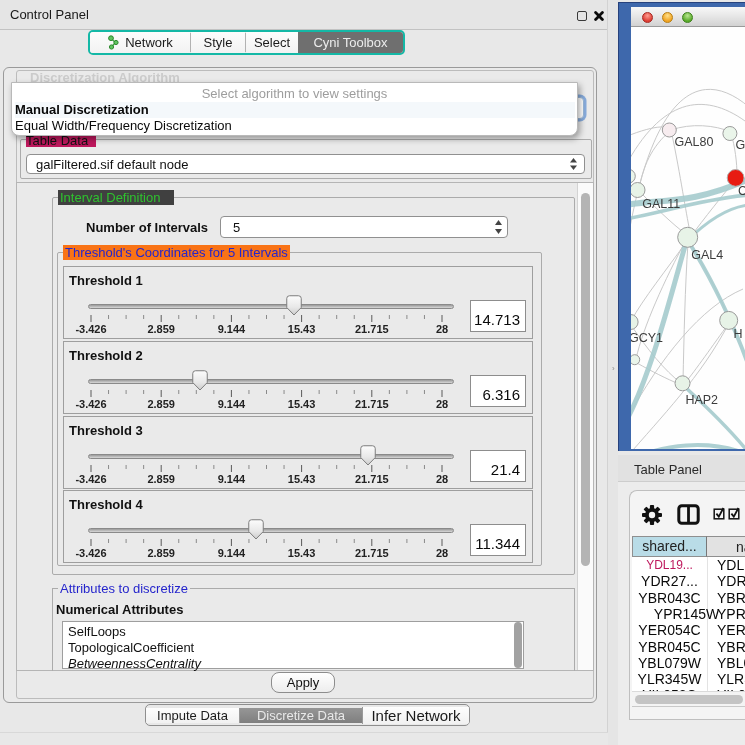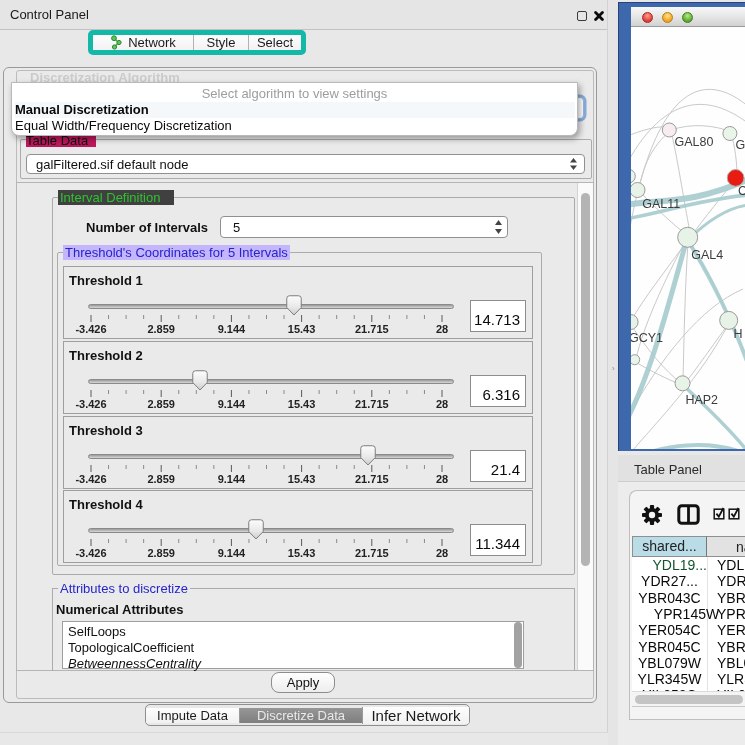--- a/index.html
+++ b/index.html
@@ -9,32 +9,33 @@
 
 <div class="abs" style="left:0;top:0;width:620px;height:29px;background:#e5e5e5;border-bottom:1px solid #c2c2c2;"></div>
 <div class="abs" style="left:10px;top:7px;font-size:13px;color:#1a1a1a;">Control Panel</div>
 <div class="abs" style="left:577px;top:11px;width:9.5px;height:9.5px;border:1.8px solid #3a3a3a;border-radius:2px;box-sizing:border-box;"></div>
 <svg class="abs" style="left:594px;top:11px" width="10" height="10" viewBox="0 0 10 10">
     <g stroke="#0a0a0a" stroke-width="2.8" stroke-linecap="round">
       <line x1="1.6" y1="1.6" x2="8.4" y2="8.4"></line>
       <line x1="8.4" y1="1.6" x2="1.6" y2="8.4"></line>
     </g>
   </svg>
-<div class="abs" style="left:88px;top:30px;height:25px;border:5px solid #14b8a6;border-radius:5px;overflow:hidden;display:flex;box-sizing:border-box;">
+<div class="abs" style="left:88px;top:30px;height:25px;border:2px solid #14b8a6;border-radius:5px;overflow:hidden;display:flex;box-sizing:border-box;">
 <div style="flex:0 0 100px;background:linear-gradient(#fdfdfd,#f2f2f2);color:#1a1a1a;display:flex;align-items:center;justify-content:center;font-size:13px;box-sizing:border-box;"><svg width="13" height="15" style="margin-right:5px" viewBox="0 0 13 15">
         <line x1="4" y1="3.5" x2="8.5" y2="7.5" stroke="#3aa63a" stroke-width="1.2"></line>
         <line x1="8.5" y1="7.5" x2="4.5" y2="12" stroke="#3aa63a" stroke-width="1.2"></line>
         <circle cx="4" cy="3.2" r="2.4" fill="#5fc45f" stroke="#2c862c"></circle>
         <circle cx="9" cy="7.5" r="2.1" fill="#5fc45f" stroke="#2c862c"></circle>
         <circle cx="4.5" cy="12" r="2.1" fill="#5fc45f" stroke="#2c862c"></circle>
       </svg>Network</div>
 <div style="width:1px;height:19px;background:#b2b2b2;align-self:center;"></div>
     <div style="flex:0 0 54px;background:linear-gradient(#fdfdfd,#f2f2f2);color:#1a1a1a;display:flex;align-items:center;justify-content:center;font-size:13px;box-sizing:border-box;">Style</div>
 <div style="width:1px;height:19px;background:#b2b2b2;align-self:center;"></div>
     <div style="flex:0 0 52px;background:linear-gradient(#fdfdfd,#f2f2f2);color:#1a1a1a;display:flex;align-items:center;justify-content:center;font-size:13px;box-sizing:border-box;">Select</div>
+<div style="flex:0 0 105px;background:#6f6f6f;color:#ececec;display:flex;align-items:center;justify-content:center;font-size:13px;box-sizing:border-box;">Cyni Toolbox</div>
 </div>
 <div class="abs" style="left:3px;top:67px;width:594px;height:636px;background:#eaeaea;border:1px solid #9a9a9a;border-radius:6px;box-sizing:border-box;"></div>
 <div class="abs" style="left:607px;top:0px;width:1px;height:733px;background:#d2d2d2;"></div>
 <div class="abs" style="left:0px;top:732px;width:608px;height:1px;background:#d8d8d8;"></div>
 <div class="abs" style="left:608px;top:0px;width:10px;height:745px;background:#e5e5e5;"></div>
 <div class="abs" style="left:16px;top:70px;width:578px;height:629px;border:1px solid #bcbcbc;border-radius:3px;box-sizing:border-box;"></div>
 <div class="abs" style="left:27px;top:97px;width:557px;height:22px;background:#fff;border:1px solid #98b6d8;border-radius:4px;box-shadow:0 0 0 2.5px rgba(110,155,215,.8);box-sizing:border-box;"></div>
 <div class="abs" style="left:30px;top:70px;width:260px;height:14px;font-size:13px;font-weight:bold;color:#cbcbcb;z-index:5;">Discretization Algorithm</div>
 <div class="abs" style="z-index:10;left:11px;top:82px;width:567px;height:54px;background:#fff;border:1px solid #b9b9b9;border-radius:0 0 8px 8px;box-shadow:2px 3px 6px rgba(0,0,0,.35);box-sizing:border-box;">
     <div style="position:absolute;left:0;top:3px;width:100%;text-align:center;font-size:13px;color:#9d9d9d;">Select algorithm to view settings</div>
@@ -55,21 +56,21 @@
 <div class="abs" style="left:52px;top:197px;width:523px;height:378px;border:1px solid #ababab;border-radius:2px;box-sizing:border-box;"></div>
 <div class="abs" style="left:58px;top:190px;width:112px;font-size:13px;color:#2ec22e;background:#404040;padding:0 2px;">Interval Definition</div>
 <div class="abs" style="left:86px;top:220px;font-size:13px;font-weight:bold;color:#111;">Number of Intervals</div>
 <div class="abs" style="left:220px;top:216px;width:288px;height:22px;background:#fff;border:1px solid #909090;border-radius:4px;box-sizing:border-box;"></div>
 <div class="abs" style="left:233px;top:220px;font-size:13px;color:#111;">5</div>
 <svg class="abs" style="left:494px;top:220px" width="9" height="14" viewBox="0 0 9 14">
     <path d="M4.5 0 L8 5 L1 5 Z" fill="#444"></path>
     <path d="M4.5 14 L8 9 L1 9 Z" fill="#444"></path>
   </svg>
 <div class="abs" style="left:57px;top:252px;width:485px;height:314px;border:1px solid #ababab;border-radius:2px;box-sizing:border-box;"></div>
-<div class="abs" style="left:63px;top:245px;font-size:13px;color:#2525cc;background:#c4b5fd;padding:0 2px;text-align:right;">Threshold's Coordinates for 5 Intervals</div>
+<div class="abs" style="left:63px;top:245px;font-size:13px;color:#2525cc;background:#f97316;padding:0 2px;text-align:right;">Threshold's Coordinates for 5 Intervals</div>
 <div class="abs" style="left:63px;top:266px;width:470px;height:73px;background:#eaeaea;border:1px solid #9e9e9e;box-sizing:border-box;"></div>
 <div class="abs" style="left:69px;top:273px;font-size:13px;font-weight:bold;color:#111;">Threshold 1</div>
 <div class="abs" style="left:88px;top:304px;width:366px;height:5px;border-radius:2.5px;background:linear-gradient(#9a9a9a,#d8d8d8);border:1px solid #8a8a8a;box-sizing:border-box;"></div>
 <svg class="abs" style="left:63px;top:315px" width="470" height="8" viewBox="0 0 470 8">
     <line x1="28.00" y1="0" x2="28.00" y2="7" stroke="#5a5a5a" stroke-width="1"></line>
     <line x1="45.55" y1="0" x2="45.55" y2="4" stroke="#8a8a8a" stroke-width="1"></line>
     <line x1="63.10" y1="0" x2="63.10" y2="4" stroke="#8a8a8a" stroke-width="1"></line>
     <line x1="80.65" y1="0" x2="80.65" y2="4" stroke="#8a8a8a" stroke-width="1"></line>
     <line x1="98.20" y1="0" x2="98.20" y2="7" stroke="#5a5a5a" stroke-width="1"></line>
     <line x1="115.75" y1="0" x2="115.75" y2="4" stroke="#8a8a8a" stroke-width="1"></line>
@@ -343,21 +344,21 @@
       <path d="M3.4 8.6 l2.4 3 4.6-8.6" stroke-width="1.8"></path>
       <rect x="16.2" y="4.2" width="9.6" height="9.6" stroke-width="1.5"></rect>
       <path d="M18.4 8.6 l2.4 3 4.6-8.6" stroke-width="1.8"></path>
     </g>
   </svg>
 <div class="abs" style="left:632px;top:536px;width:75px;height:21px;background:#b9dce7;border:1px solid #8f8f8f;border-right:1px solid #777;box-sizing:border-box;text-align:center;line-height:19px;font-size:14px;color:#222;">shared...</div>
 <div class="abs" style="left:707px;top:536px;width:38px;height:21px;background:#e2e2e2;border-top:1px solid #8f8f8f;border-bottom:1px solid #8f8f8f;box-sizing:border-box;overflow:hidden;"></div>
 <div class="abs" style="left:736px;top:539px;font-size:14px;color:#222;">na</div>
 <div class="abs" style="left:632px;top:557px;width:113px;height:137px;background:#fff;overflow:hidden;"></div>
 <div class="abs" style="left:707px;top:557px;width:1px;height:137px;background:#e3e3e3;"></div>
-<div class="abs" style="left:632px;top:557.0px;width:75px;height:16.3px;line-height:16.3px;text-align:right;font-size:14px;color:#14532d;overflow:hidden;">YDL19...</div>
+<div class="abs" style="left:632px;top:557.0px;width:75px;height:16.3px;line-height:16.3px;text-align:center;font-size:12px;color:#be185d;overflow:hidden;">YDL19...</div>
 <div class="abs" style="left:717px;top:557.0px;width:28px;height:16.3px;line-height:16.3px;font-size:14px;color:#0a0a0a;overflow:hidden;">YDL1</div>
 <div class="abs" style="left:632px;top:573.3px;width:75px;height:16.3px;line-height:16.3px;text-align:center;font-size:14px;color:#0a0a0a;overflow:hidden;">YDR27...</div>
 <div class="abs" style="left:717px;top:573.3px;width:28px;height:16.3px;line-height:16.3px;font-size:14px;color:#0a0a0a;overflow:hidden;">YDR2</div>
 <div class="abs" style="left:632px;top:589.5999999999999px;width:75px;height:16.3px;line-height:16.3px;text-align:center;font-size:14px;color:#0a0a0a;overflow:hidden;">YBR043C</div>
 <div class="abs" style="left:717px;top:589.5999999999999px;width:28px;height:16.3px;line-height:16.3px;font-size:14px;color:#0a0a0a;overflow:hidden;">YBR0</div>
 <div class="abs" style="left:632px;top:605.8999999999999px;width:75px;height:16.3px;line-height:16.3px;text-align:center;font-size:14px;color:#0a0a0a;overflow:hidden;margin-left:17px;">YPR145W</div>
 <div class="abs" style="left:717px;top:605.8999999999999px;width:28px;height:16.3px;line-height:16.3px;font-size:14px;color:#0a0a0a;overflow:hidden;">YPR1</div>
 <div class="abs" style="left:632px;top:622.1999999999998px;width:75px;height:16.3px;line-height:16.3px;text-align:center;font-size:14px;color:#0a0a0a;overflow:hidden;">YER054C</div>
 <div class="abs" style="left:717px;top:622.1999999999998px;width:28px;height:16.3px;line-height:16.3px;font-size:14px;color:#0a0a0a;overflow:hidden;">YER0</div>
 <div class="abs" style="left:632px;top:638.4999999999998px;width:75px;height:16.3px;line-height:16.3px;text-align:center;font-size:14px;color:#0a0a0a;overflow:hidden;">YBR045C</div>

